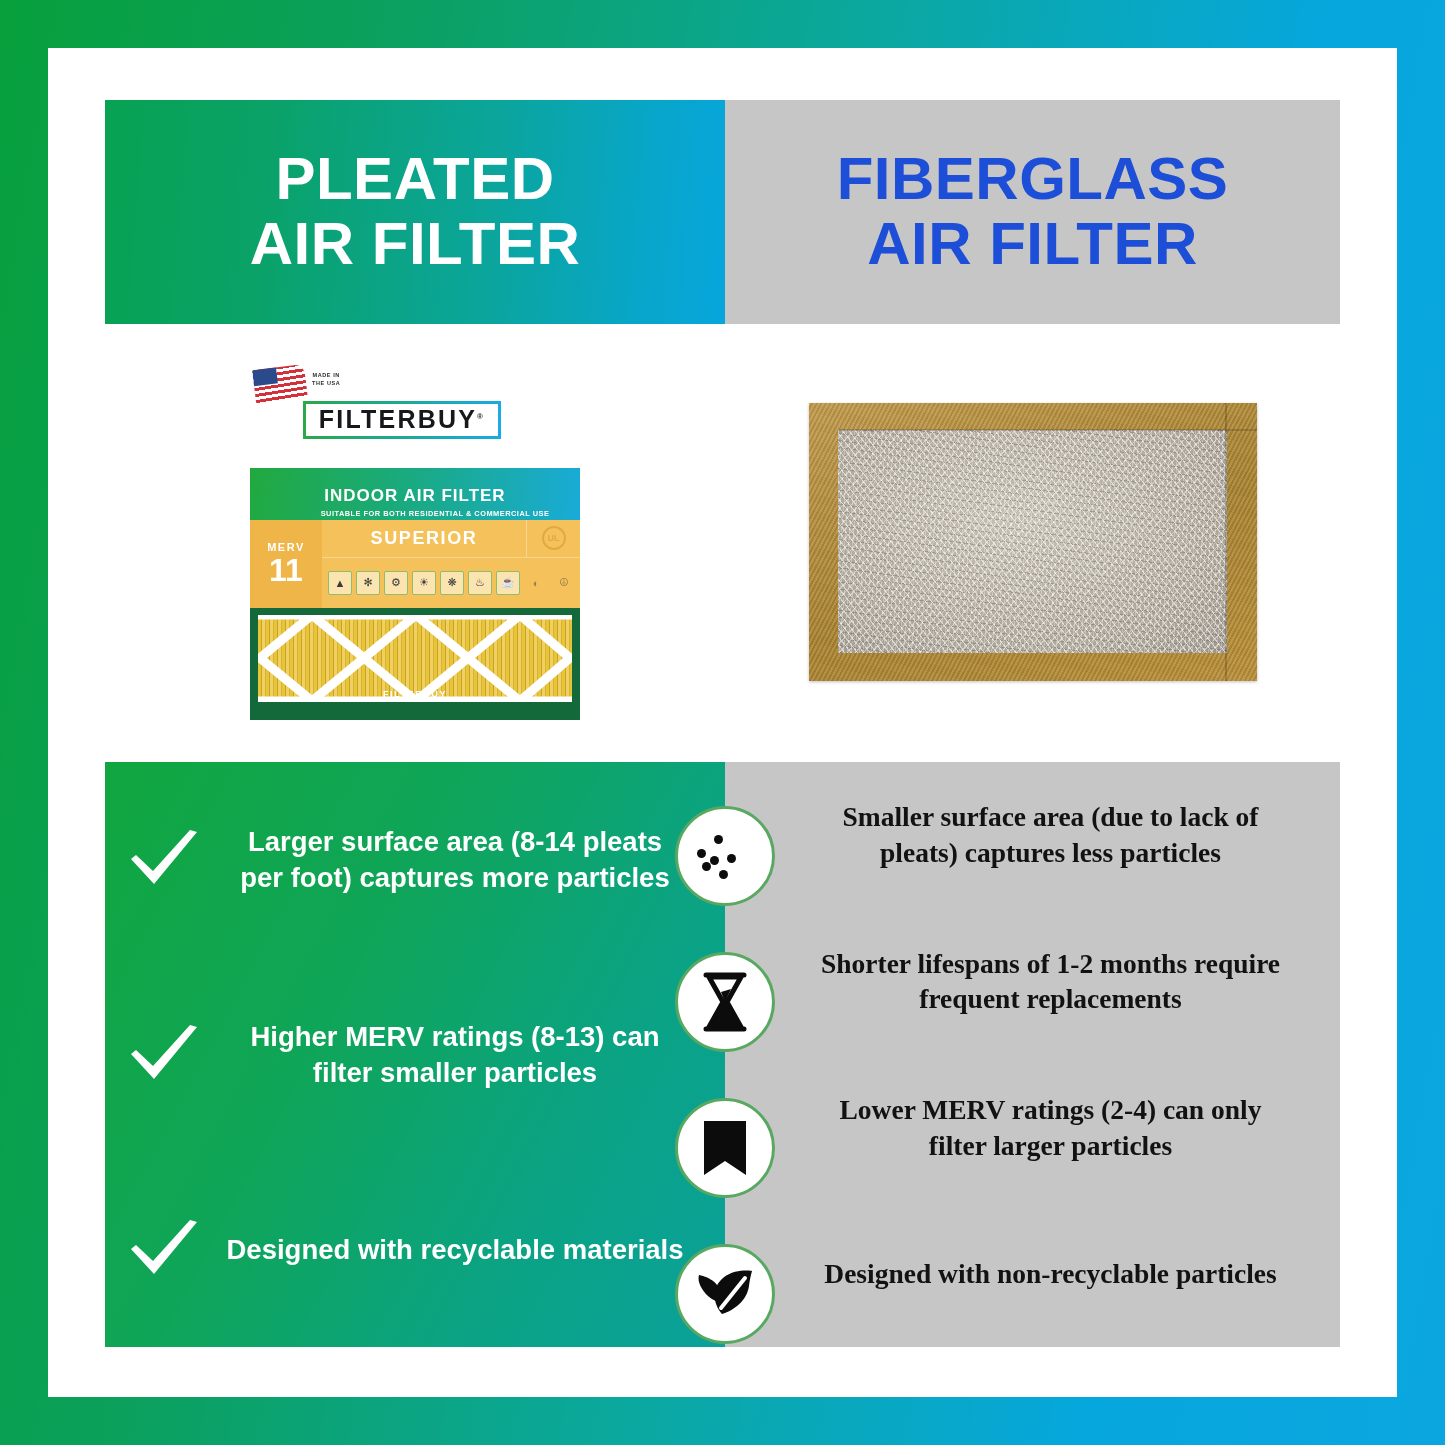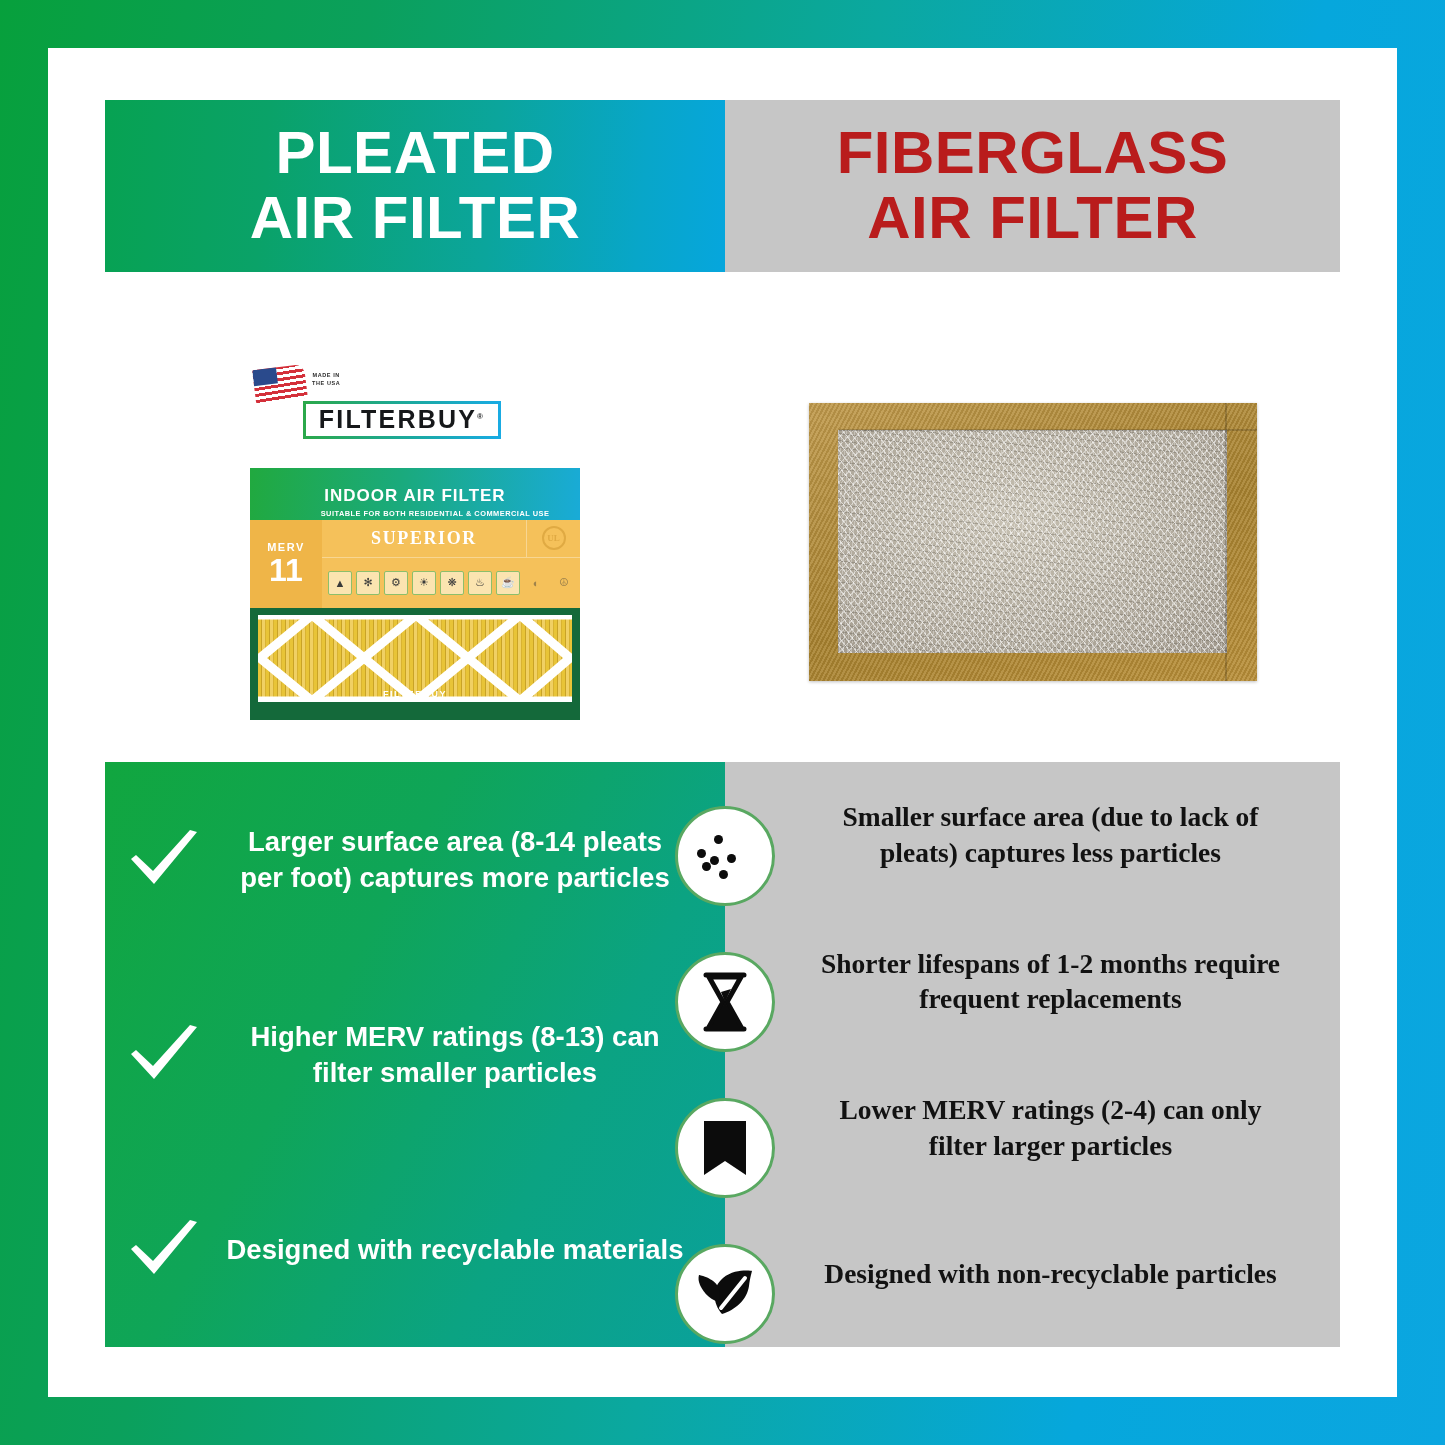--- a/index.html
+++ b/index.html
@@ -37,21 +37,21 @@
     width: 1235px;
     height: 1237px;
   }
 
   
   .header-band {
     position: absolute;
     left: 0;
     top: 0;
     width: 100%;
-    height: 172px;
+    height: 224px;
     display: flex;
   }
   .header-left {
     width: 620px;
     height: 100%;
     background: linear-gradient(95deg, #07A252 0%, #0AA268 26%, #0BA59C 62%, #08A6C9 86%, #06A6DD 100%);
     display: flex;
     align-items: center;
     justify-content: center;
   }
@@ -64,21 +64,21 @@
     justify-content: center;
   }
   .header-title {
     text-align: center;
     font-weight: 800;
     font-size: 60px;
     line-height: 1.08;
     letter-spacing: 0.5px;
   }
   .header-title.light { color: #FFFFFF; }
-  .header-title.dark  { color: #b91c1c; }
+  .header-title.dark  { color: #1d4ed8; }
   .header-title .ln { display: block; white-space: nowrap; }
 
   
   .product-band {
     position: absolute;
     left: 0;
     top: 232px;
     width: 100%;
     height: 420px;
     background: #FFFFFF;
@@ -149,21 +149,21 @@
     position: absolute; left: 0; top: 0; width: 72px; height: 100%;
     background: #EFB548;
     display: flex; flex-direction: column; align-items: center; justify-content: center;
     color: #fff;
   }
   .fb-merv-label { font-size: 11px; font-weight: 800; letter-spacing: 1.5px; }
   .fb-merv-num   { font-size: 32px; font-weight: 800; line-height: 1; margin-top: 1px; }
   .fb-superior-row {
     position: absolute; left: 72px; top: 0; right: 0; height: 38px;
     border-bottom: 1px solid #F8D692;
-    display: flex; align-items: center; font-family: Liberation Serif, serif;
+    display: flex; align-items: center;
   }
   .fb-superior {
     flex: 1; text-align: center; font-size: 18px; font-weight: 800;
     color: #FFFFFF; letter-spacing: 1.6px;
   }
   .fb-ulseal {
     width: 54px; height: 100%; border-left: 1px solid #F8D692;
     display: flex; align-items: center; justify-content: center;
   }
   .fb-ulseal span {

